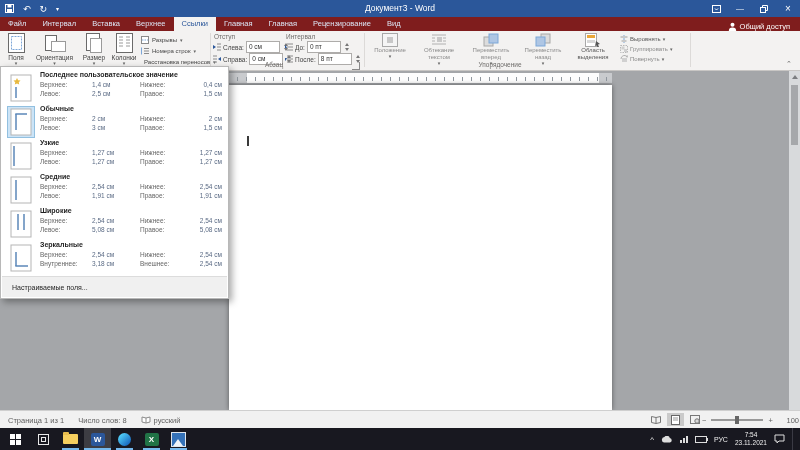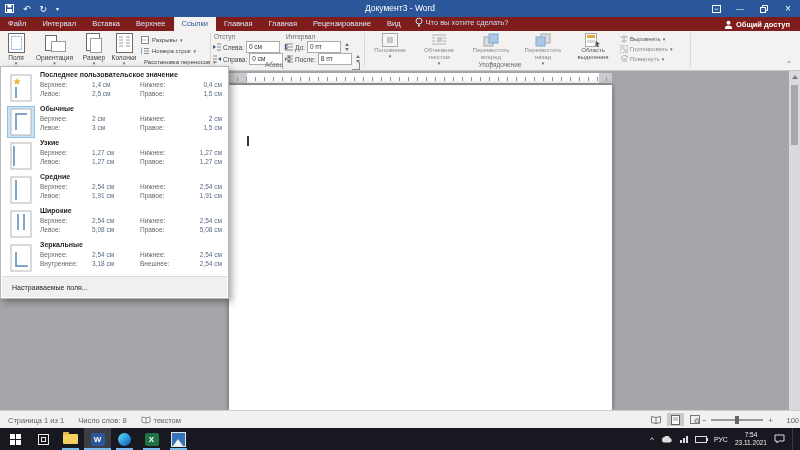--- a/index.html
+++ b/index.html
@@ -13,22 +13,22 @@
   .qat{left:5px;top:1px;display:flex;gap:9px;align-items:center;height:15px;color:#fff;font-size:9px;}
   .title{left:0;top:0;width:800px;height:16px;text-align:center;font-size:8.5px;line-height:16px;color:#fff;}
   .winbtns{right:0;top:0;display:flex;height:17px;}
   .winbtn{width:24px;height:17px;display:flex;align-items:center;justify-content:center;font-size:8px;color:#fff;}
 
   
   .tabsrow{left:0;top:17px;width:800px;height:14px;background:#7f1d1d;display:flex;align-items:flex-start;}
   .tab{padding:0 8px;font-size:7.5px;line-height:14px;color:#dce6f5;white-space:nowrap;}
   .tab.active{background:#f3f2f1;color:#2b579a;}
   .tellme{display:flex;align-items:center;gap:3px;font-size:7.5px;color:#cfdcf0;padding:0 6px;}
-  .share{position:absolute;right:4px;top:17px;height:14px;display:flex;align-items:center;gap:3px;
-         font-size:7.5px;color:#fff;padding:0 6px;font-weight:bold;}
+  .share{position:absolute;right:4px;top:17px;height:14px;display:flex;align-items:flex-end;gap:3px;
+         font-size:7.5px;color:#fff;padding:0 6px;}
 
   
   .ribbon{left:0;top:31px;width:800px;height:39px;background:#f3f2f1;border-bottom:1px solid #c8c6c4;}
   .rsep{width:1px;height:34px;background:#dcdad8;top:2px;}
   .bigbtn{top:1px;height:36px;text-align:center;font-size:6.5px;color:#444;}
   .bigbtn .lbl{margin-top:1px;white-space:nowrap;}
   .arrow{font-size:5px;color:#666;line-height:4px;}
   .stackbtn{height:11px;display:flex;align-items:center;gap:3px;font-size:6px;color:#444;white-space:nowrap;}
   .grouplbl{font-size:6.5px;color:#6e6c6a;text-align:center;top:30px;}
   .colhdr{font-size:6.5px;color:#6e6c6a;}
@@ -155,27 +155,20 @@
   <div class="ab tabsrow">
     <span class="tab">Файл</span>
     <span class="tab">Интервал</span>
     <span class="tab">Вставка</span>
     <span class="tab">Верхнее</span>
     <span class="tab active">Ссылки</span>
     <span class="tab">Главная</span>
     <span class="tab">Главная</span>
     <span class="tab">Рецензирование</span>
     <span class="tab">Вид</span>
-    <span class="tellme">
-      <svg width="8" height="10">
-          <circle cx="4" cy="4" r="3" fill="none" stroke="#cfdcf0"></circle>
-          <rect x="3" y="7.5" width="2" height="2" fill="#cfdcf0"></rect>
-        </svg>
-      <span>Что вы хотите сделать?</span>
-    </span>
   </div>
   <div class="share">
     <svg width="9" height="9">
         <circle cx="4.5" cy="2.8" r="2" fill="#fff"></circle>
         <path d="M0.8 9 a3.7 3.4 0 0 1 7.4 0 z" fill="#fff"></path>
       </svg>
     <span>Общий доступ</span>
   </div>
 
   <div class="ab ribbon">
@@ -576,21 +569,21 @@
 
   <div class="ab statusbar">
     <div class="statusleft">
       <span class="sbitem">Страница 1 из 1</span>
       <span class="sbitem">Число слов: 8</span>
       <span class="sbitem">
         <svg width="10" height="8">
             <path d="M1 1 L5 2 L9 1 L9 6 L5 7 L1 6 z" fill="#fff" stroke="#8a8a8a"></path>
             <line x1="5" y1="2" x2="5" y2="7" stroke="#8a8a8a"></line>
           </svg>
-        <span>текстом</span>
+        <span>русский</span>
       </span>
     </div>
     <div class="viewbtns">
       <span class="viewbtn">
         <svg width="11" height="8">
             <path d="M0.5 0.5 L5 1.5 L9.5 0.5 L9.5 6.5 L5 7.5 L0.5 6.5z" fill="none" stroke="#777"></path>
             <line x1="5" y1="1.5" x2="5" y2="7.5" stroke="#777"></line>
           </svg>
       </span>
       <span class="viewbtn active">

